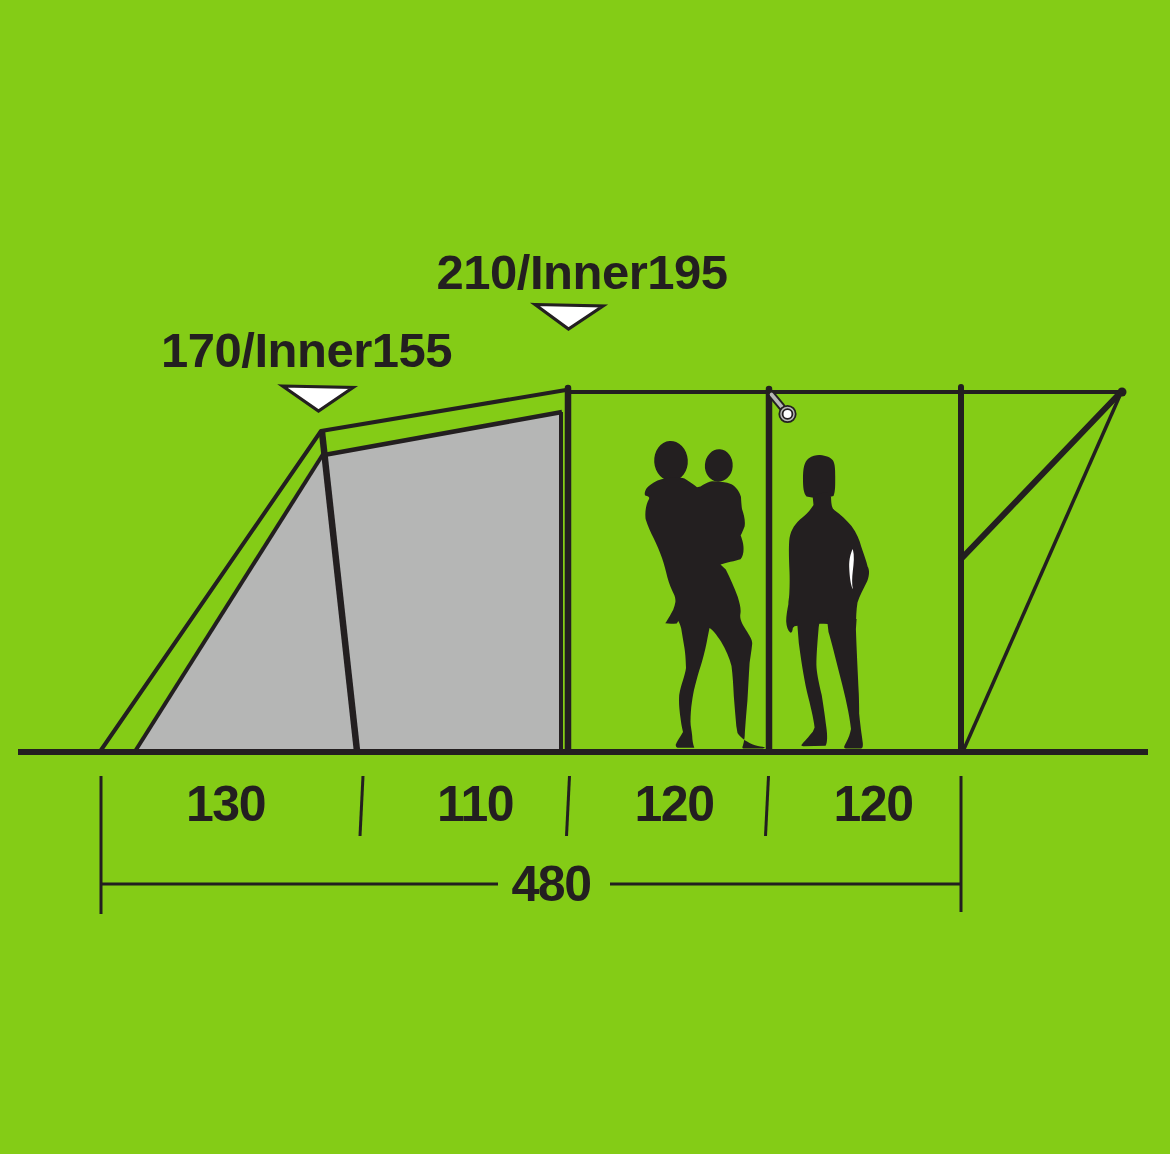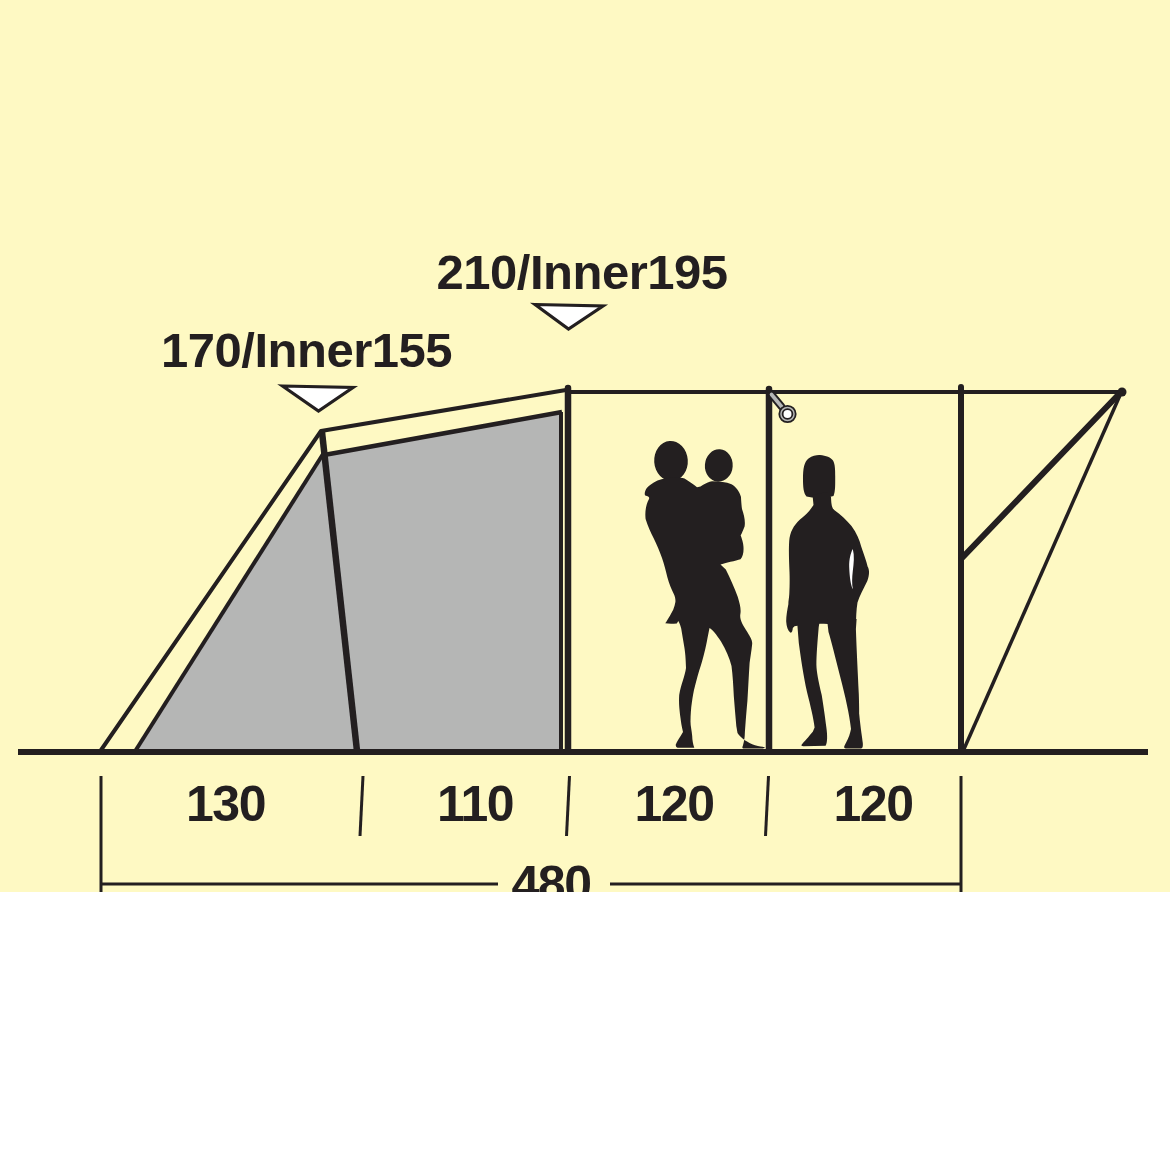--- a/index.html
+++ b/index.html
@@ -1,16 +1,16 @@
 <!DOCTYPE html>
 <html><head>
 <meta charset="utf-8">
 <style>
   html,body{margin:0;padding:0;background:#ffffff;}
-  .page{position:relative;width:1170px;height:892px;background:#fef9c3;overflow:hidden;}
+  .page{position:relative;width:1170px;height:1154px;background:#84cc16;overflow:hidden;}
   svg{display:block;}
   text{font-family:"Liberation Sans",sans-serif;font-weight:bold;fill:#231f20;}
 </style>
 </head>
 <body>
 <div class="page">
 <svg width="1170" height="1170" viewBox="0 0 1170 1170">
 
   <text x="582" y="289" font-size="49" text-anchor="middle" letter-spacing="-0.5">210/Inner195</text>
 

